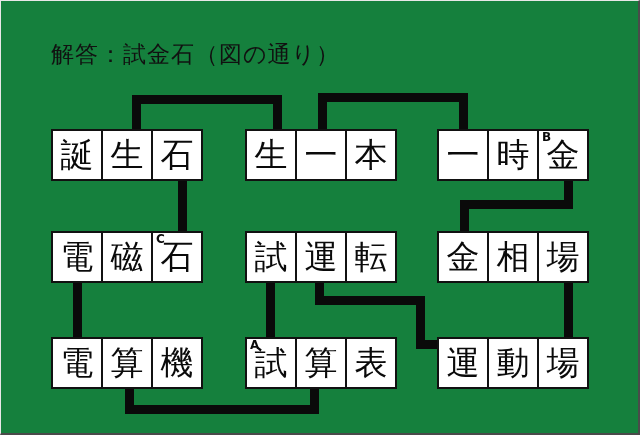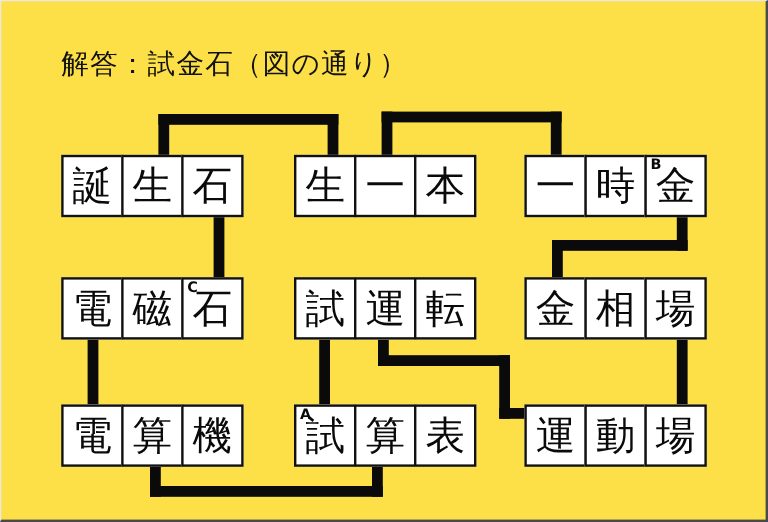--- a/index.html
+++ b/index.html
@@ -5,21 +5,21 @@
 <style>
   html, body {
     margin: 0;
     padding: 0;
     background: #ffffff;
   }
   #page {
     position: relative;
     width: 640px;
     height: 435px;
-    background: #fde047;
+    background: #15803d;
     overflow: hidden;
     font-family: "DejaVu Sans", "Liberation Sans", sans-serif;
     box-sizing: border-box;
     border-top: 1px solid #e8e8e8;
     border-left: 1px solid #e8e8e8;
     border-right: 2px solid #4a4a4a;
     border-bottom: 2px solid #4a4a4a;
   }
 
   

